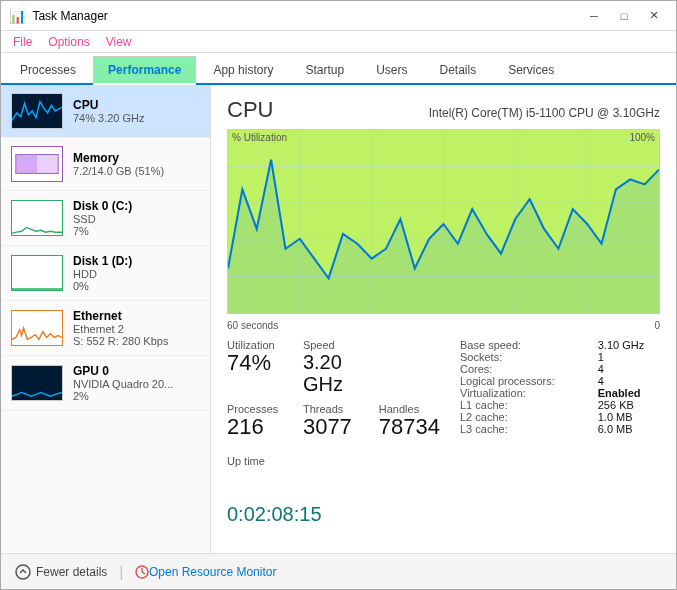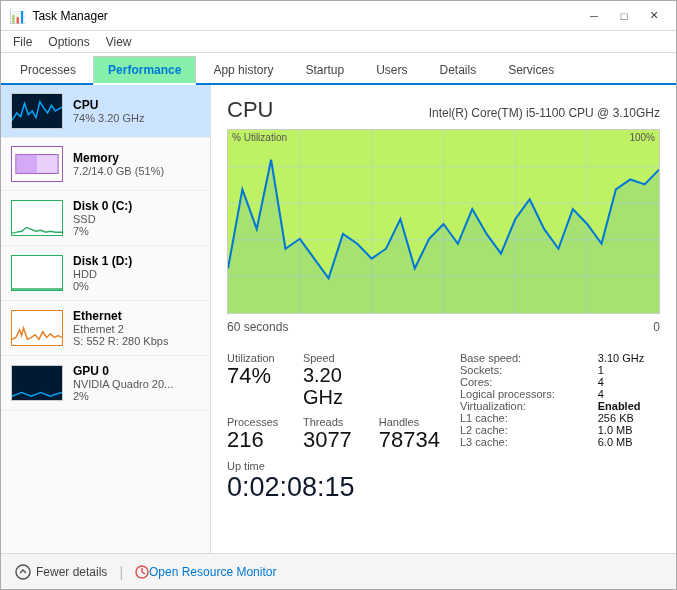--- a/index.html
+++ b/index.html
@@ -57,21 +57,21 @@
       background: #ffffff;
       height: 22px;
       display: flex;
       align-items: center;
       padding: 0 4px;
       border-bottom: 1px solid #ddd;
     }
     .menu-item {
       padding: 19px 8px;
       font-size: 12px;
-      color: #404040;
+      color: #ec4899;
       cursor: pointer;
     }
     .tabs-bar {
       background: #ffffff;
       height: 32px;
       display: flex;
       align-items: flex-end;
       padding: 0 4px;
       border-bottom: 2px solid #0078d7;
     }
@@ -166,37 +166,37 @@
       font-size: 10px;
       color: #555;
     }
     .chart-svg {
       width: 100%;
       height: 100%;
     }
     .chart-time-row {
       display: flex;
       justify-content: space-between;
-      font-size: 12px;
+      font-size: 10px;
       color: #555;
-      margin-bottom: 18px;
+      margin-bottom: 8px;
     }
     .stats-grid {
       display: grid;
       grid-template-columns: 1fr 1fr 1fr;
       gap: 8px 16px;
-      margin-bottom: 8px;
+      margin-bottom: 16px;
     }
     .stat-block { }
     .stat-label { font-size: 11px; color: #555; }
     .stat-value { font-size: 22px; font-weight: 300; color: #111; line-height: 1.1; }
     .stat-value-small { font-size: 20px; }
     .uptime-section { margin-top: 4px; }
     .uptime-label { font-size: 11px; color: #555; }
-    .uptime-value { font-size: 27px; font-weight: 300; color: #0f172a; }
+    .uptime-value { font-size: 20px; font-weight: 300; color: #0f766e; margin-top: 36px; }
     .sr-label { color: #555; padding-right: 8px; white-space: nowrap; }
     .sr-value { color: #111; font-weight: 400; }
     .sr-value.bold { font-weight: 700; }
 
     .bottom-section {
       display: flex;
       gap: 20px;
       margin-top: 4px;
       position: relative;
     }

